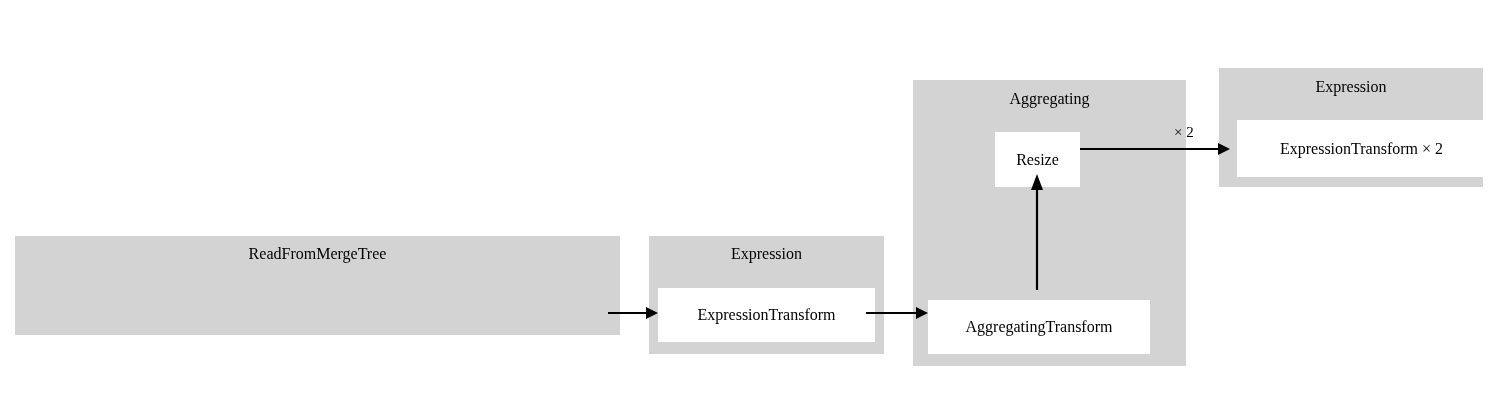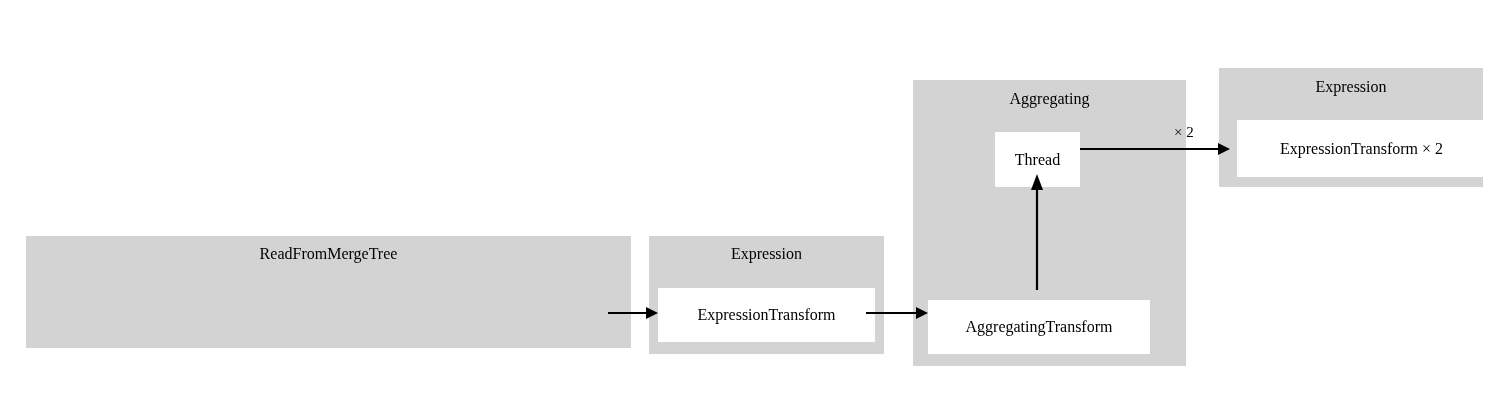--- a/index.html
+++ b/index.html
@@ -60,32 +60,32 @@
     color: #000000;
     white-space: nowrap;
     line-height: 1;
   }
 </style>
 </head>
 <body>
 
 <div id="canvas">
 
-  <div class="cluster" style="left:26px; top:236px; width:605px; height:112px;">
+  <div class="cluster" style="left:15px; top:236px; width:605px; height:99px;">
     <div class="cluster-title" style="top:10px;">ReadFromMergeTree</div>
   </div>
 
   <div class="cluster" style="left:649px; top:236px; width:235px; height:118px;">
     <div class="cluster-title" style="top:10px;">Expression</div>
     <div class="node center-label" style="left:9px; top:52px; width:217px; height:54px;text-align:right;">ExpressionTransform</div>
   </div>
 
   <div class="cluster" style="left:913px; top:68px; width:273px; height:286px;margin-top:12px;">
     <div class="cluster-title" style="top:11px;">Aggregating</div>
-    <div class="node center-label" style="left:82px; top:52px; width:85px; height:55px;">Thread</div>
+    <div class="node center-label" style="left:82px; top:52px; width:85px; height:55px;">Resize</div>
     <div class="node center-label" style="left:15px; top:220px; width:222px; height:54px;">AggregatingTransform</div>
   </div>
 
   <div class="cluster" style="left:1219px; top:68px; width:264px; height:119px;">
     <div class="cluster-title" style="top:11px;">Expression</div>
     <div class="node center-label" style="left:18px; top:52px; width:249px; height:57px;">ExpressionTransform × 2</div>
   </div>
 
   <div class="edge" style="left:608px; top:303px; width:52px; height:20px;">
     <svg width="52" height="20" viewBox="0 0 52 20">

